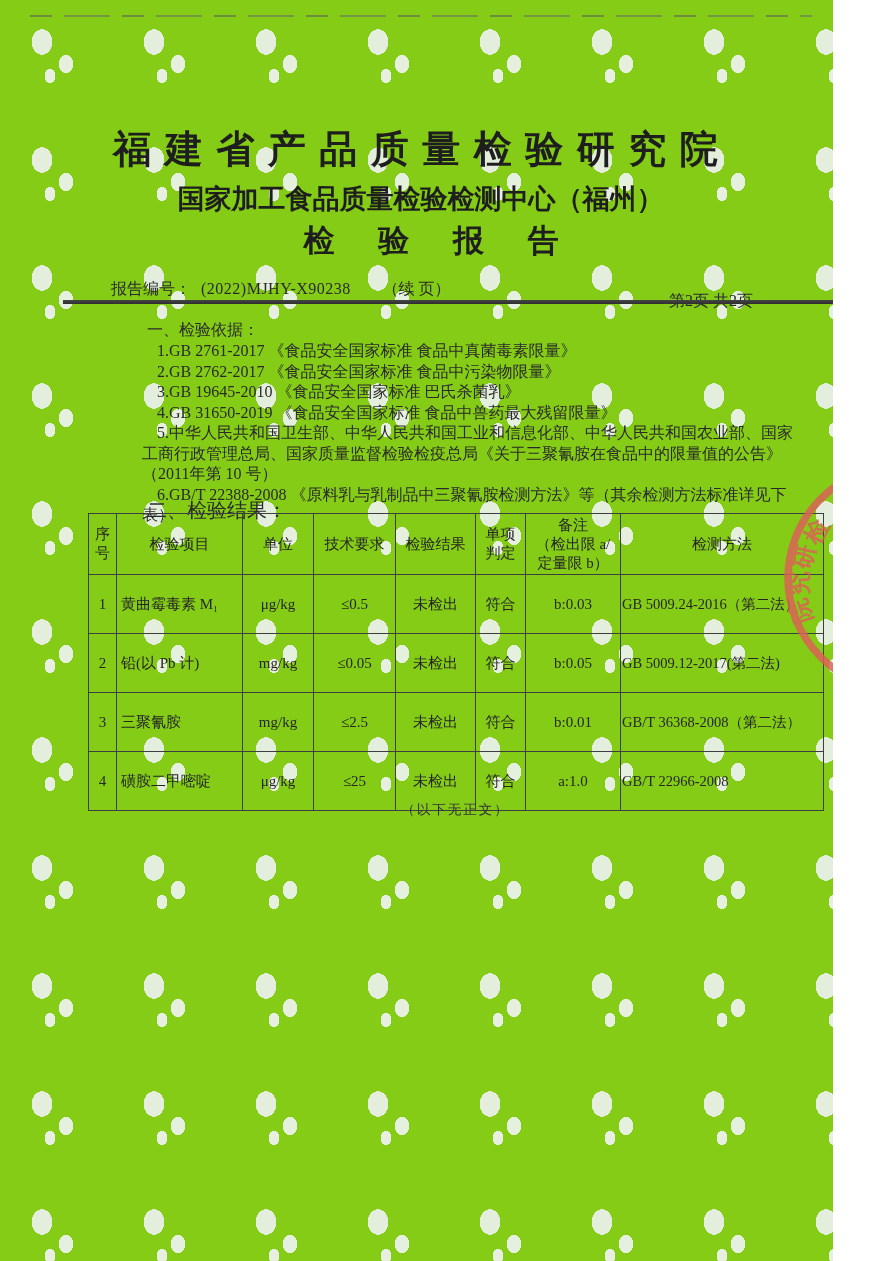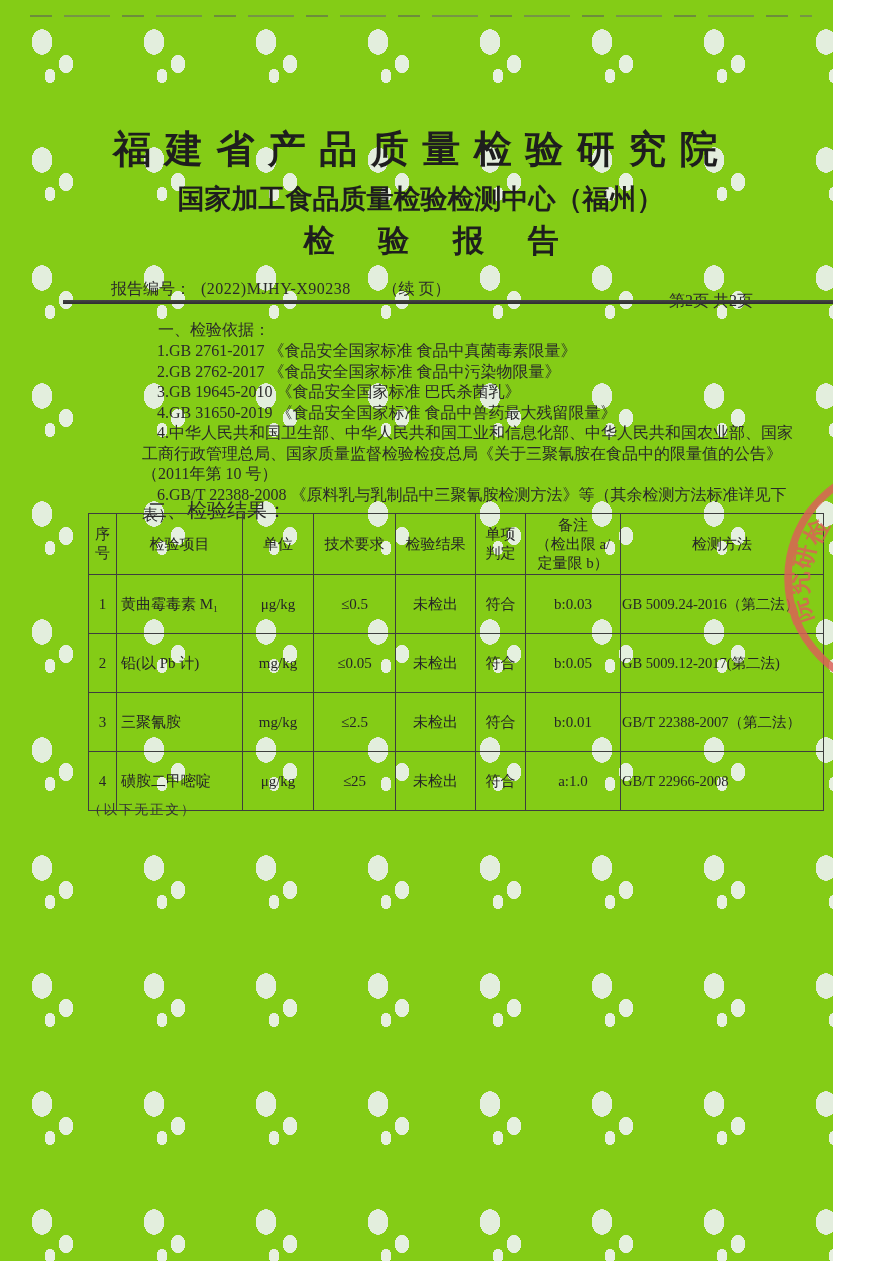--- a/index.html
+++ b/index.html
@@ -44,42 +44,42 @@
   }
   .meta-row{position:absolute;top:279px;left:0;right:0;height:20px;font-size:16px;color:#2a2a2a;}
   .meta-left{position:absolute;left:75px;top:0;margin-left:36px;}
   .meta-left .val{margin-left:10px;letter-spacing:.5px;}
   .meta-center{position:absolute;left:0;right:0;top:0;text-align:center;}
   .meta-right{position:absolute;right:80px;top:0;margin-top:12px;}
   .header-rule{
     position:absolute;top:300px;left:63px;width:770px;height:4px;
     background:linear-gradient(#454545,#2e2e2e);
   }
-  .basis-heading{position:absolute;top:320px;left:147px;font-size:16px;color:#2a2a2a;margin-left:11px;}
+  .basis-heading{position:absolute;top:320px;left:147px;font-size:16px;color:#2a2a2a;}
   .basis-items{position:absolute;top:341px;left:142px;width:664px;}
   .basis-items p{margin:0;font-size:16px;line-height:20.5px;color:#2a2a2a;text-indent:15px;}
   .results-heading{position:absolute;top:497px;left:147px;font-size:20px;color:#2a2a2a;}
   table.results{
     position:absolute;top:513px;left:88px;
     border-collapse:collapse;table-layout:fixed;width:735px;
     background:transparent;
   }
   table.results th, table.results td{
     border:1.6px solid #3e3e3e;
     font-weight:normal;color:#262626;
     text-align:center;vertical-align:middle;
     padding:2px 4px;overflow:hidden;
   }
   table.results th{font-size:15px;line-height:1.25;white-space:pre-line;height:50px;}
   table.results td{font-size:15px;height:54px;}
   table.results td.item-name{text-align:left;}
   table.results td.method{text-align:left;padding-left:1px;font-size:14.5px;}
   .end-note{
     position:absolute;top:801px;left:88px;width:735px;
-    font-size:13.5px;letter-spacing:2px;color:#333;
+    text-align:center;font-size:13.5px;letter-spacing:2px;color:#333;
   }
   svg.stamp{position:absolute;top:458px;left:772px;overflow:visible;}
   svg.stamp text{font-family:"Liberation Serif",serif;font-weight:bold;}
 </style>
 </head>
 <body>
 
 <div class="page">
 
   <div class="watermark-layer"></div>
@@ -98,21 +98,21 @@
   </div>
 
   <div class="header-rule"></div>
 
   <div class="basis-heading">一、检验依据：</div>
   <div class="basis-items">
     <p>1.GB 2761-2017 《食品安全国家标准 食品中真菌毒素限量》</p>
     <p>2.GB 2762-2017 《食品安全国家标准 食品中污染物限量》</p>
     <p>3.GB 19645-2010 《食品安全国家标准 巴氏杀菌乳》</p>
     <p>4.GB 31650-2019 《食品安全国家标准 食品中兽药最大残留限量》</p>
-    <p>4.中华人民共和国卫生部、中华人民共和国工业和信息化部、中华人民共和国农业部、国家工商行政管理总局、国家质量监督检验检疫总局《关于三聚氰胺在食品中的限量值的公告》（2011年第 10 号）</p>
+    <p>5.中华人民共和国卫生部、中华人民共和国工业和信息化部、中华人民共和国农业部、国家工商行政管理总局、国家质量监督检验检疫总局《关于三聚氰胺在食品中的限量值的公告》（2011年第 10 号）</p>
     <p>6.GB/T 22388-2008 《原料乳与乳制品中三聚氰胺检测方法》等（其余检测方法标准详见下表）</p>
   </div>
 
   <div class="results-heading">二、检验结果：</div>
 
   <table class="results">
     <colgroup>
       <col style="width:28px">
         <col style="width:126px">
         <col style="width:71px">
@@ -160,21 +160,21 @@
         <td class="method">GB 5009.12-2017(第二法)</td>
       </tr>
       <tr>
         <td>3</td>
         <td class="item-name">三聚氰胺</td>
         <td>mg/kg</td>
         <td>≤2.5</td>
         <td>未检出</td>
         <td>符合</td>
         <td>b:0.01</td>
-        <td class="method">GB/T 22388-2007（第二法）</td>
+        <td class="method">GB/T 36368-2008（第二法）</td>
       </tr>
       <tr>
         <td>4</td>
         <td class="item-name">磺胺二甲嘧啶</td>
         <td>μg/kg</td>
         <td>≤25</td>
         <td>未检出</td>
         <td>符合</td>
         <td>a:1.0</td>
         <td class="method">GB/T 22966-2008</td>

